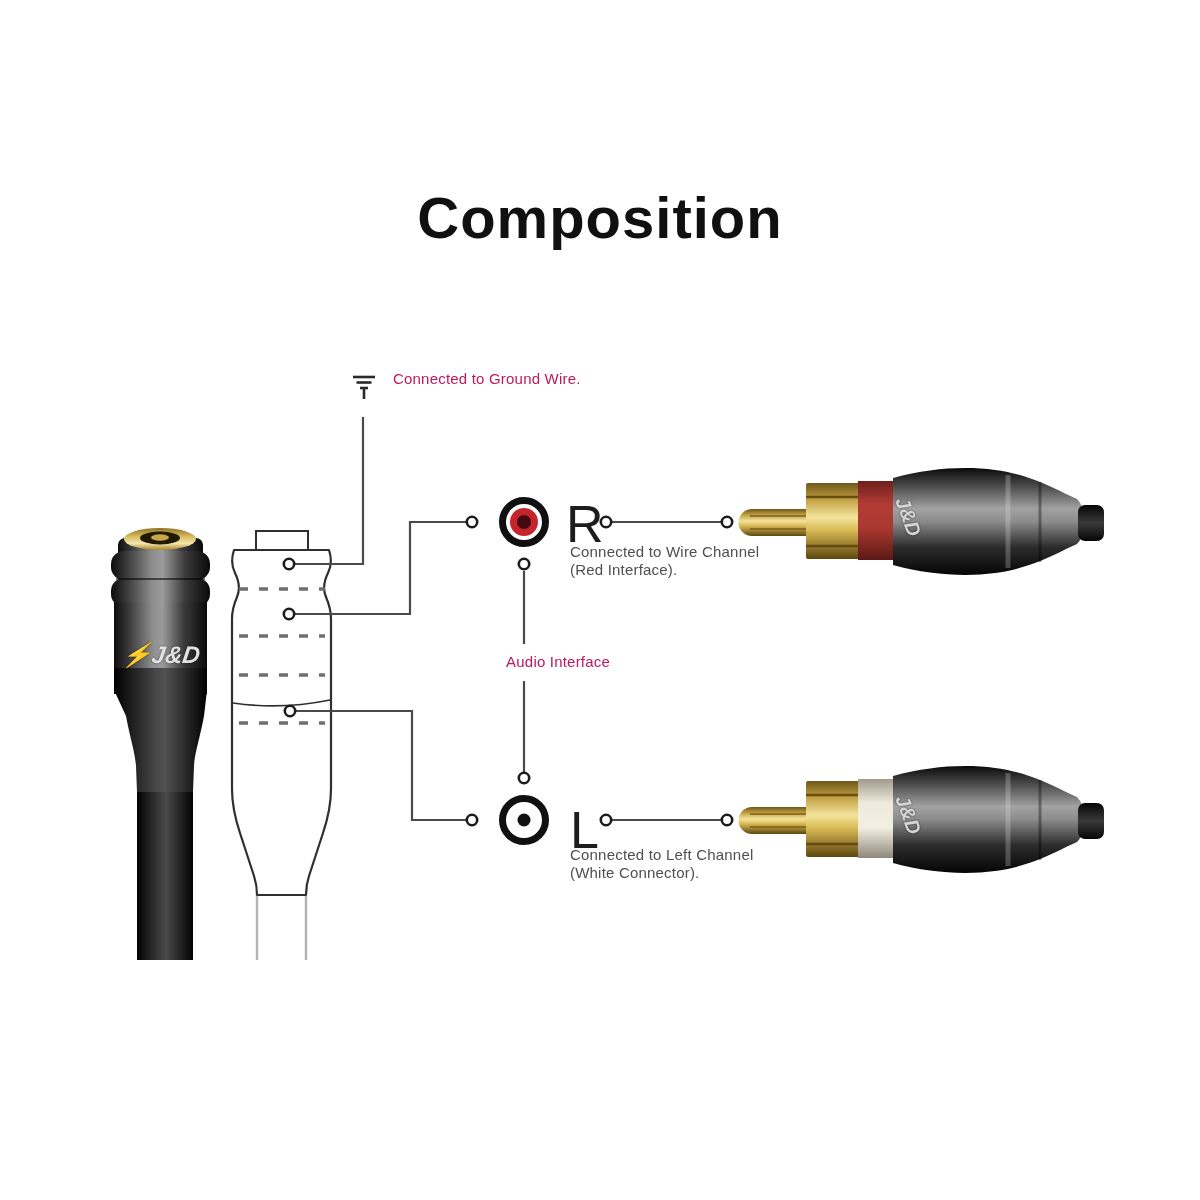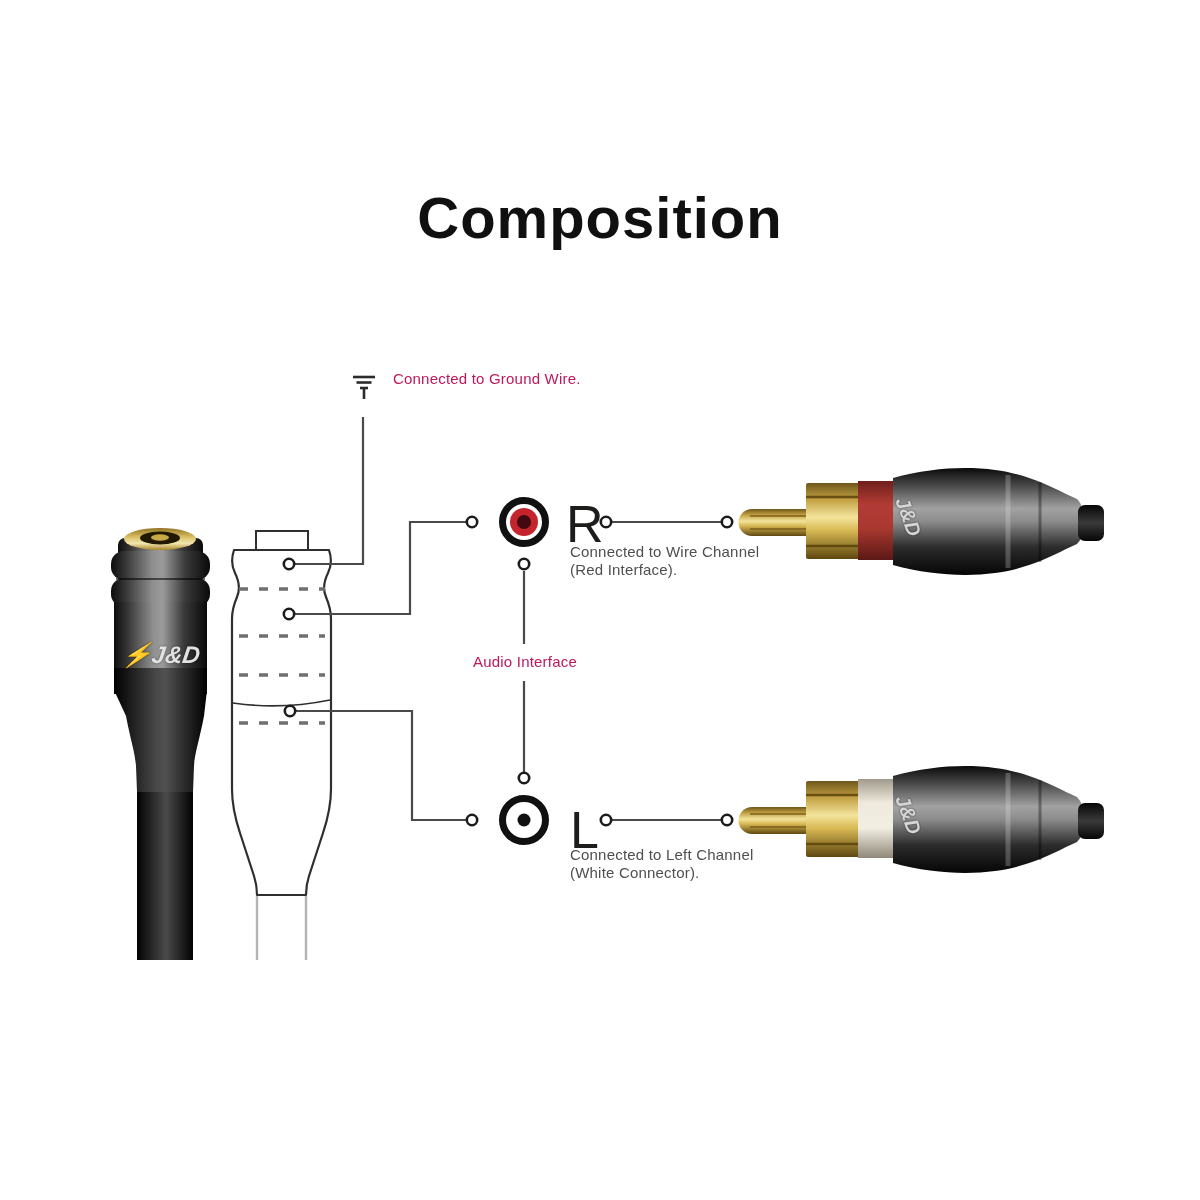--- a/index.html
+++ b/index.html
@@ -15,21 +15,21 @@
   .small-label{font-size:15px;color:#be185d;letter-spacing:.2px;}
   .caption{font-size:15px;color:#4f4f4f;line-height:17.5px;letter-spacing:.2px;}
   .big-letter{font-size:52px;color:#1d1d1b;font-weight:400;line-height:1;}
   .logo{
     font-style:italic;font-weight:bold;color:#e2e2e2;
     text-shadow:0 0 2px rgba(0,0,0,.6);white-space:nowrap;
   }
   .logo-main{left:120px;top:641px;width:82px;text-align:center;font-size:24px;transform:skewX(-8deg);}
   .logo-plug-top{left:912px;top:494px;font-size:20px;color:#d6d6d6;transform:rotate(70deg);transform-origin:left top;}
   .logo-plug-bottom{left:912px;top:792px;font-size:20px;color:#d6d6d6;transform:rotate(70deg);transform-origin:left top;}
-  .audio-if{left:440px;top:653px;width:170px;text-align:center;}
+  .audio-if{left:440px;top:653px;width:170px;text-align:right;}
 </style>
 </head>
 <body>
 
 <div class="stage">
 
   <svg class="abs" style="left:0;top:0;" width="1200" height="1200" viewBox="0 0 1200 1200">
     <defs>
       <linearGradient id="metalH" x1="0" y1="0" x2="1" y2="0">
         <stop offset="0" stop-color="#0d0d0d"></stop>

